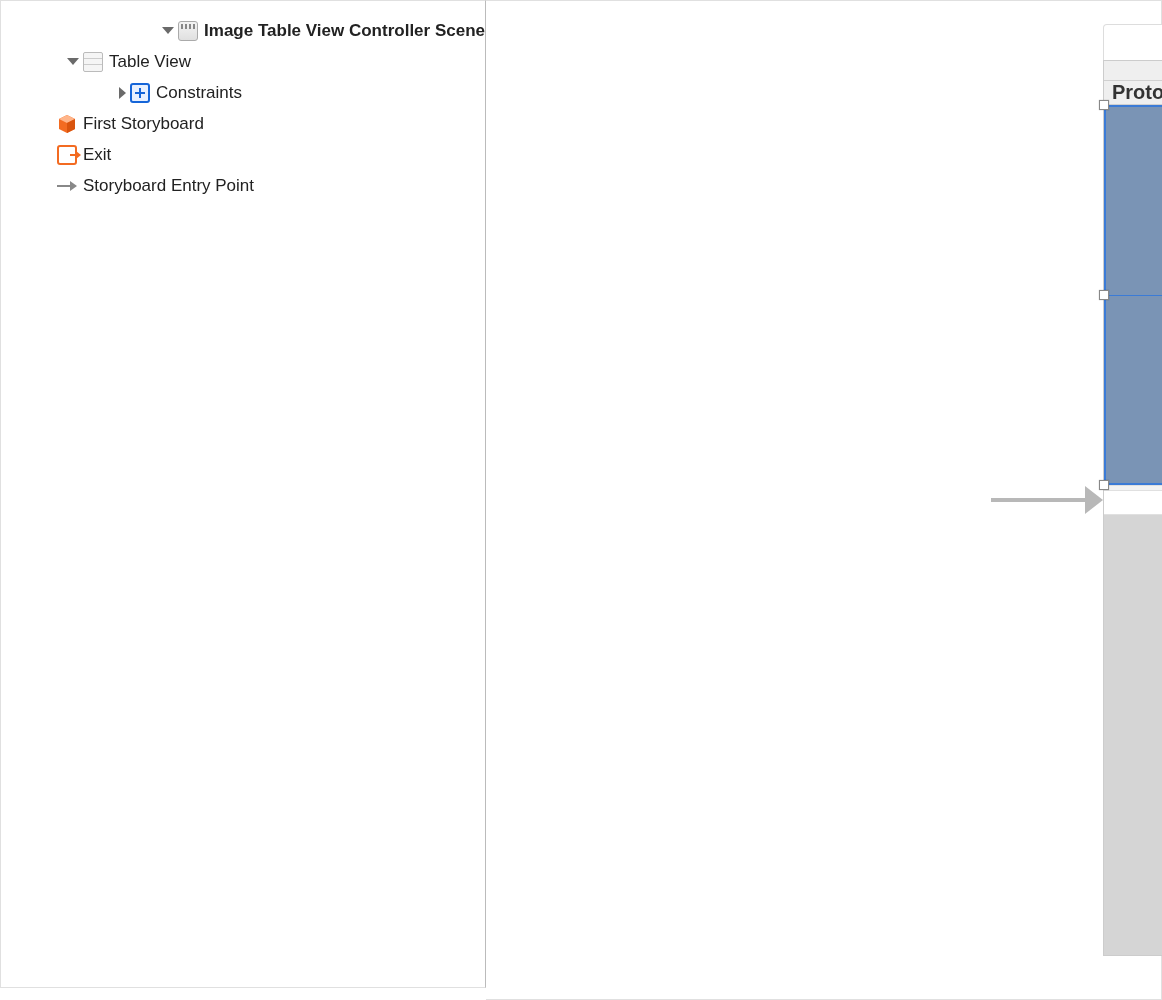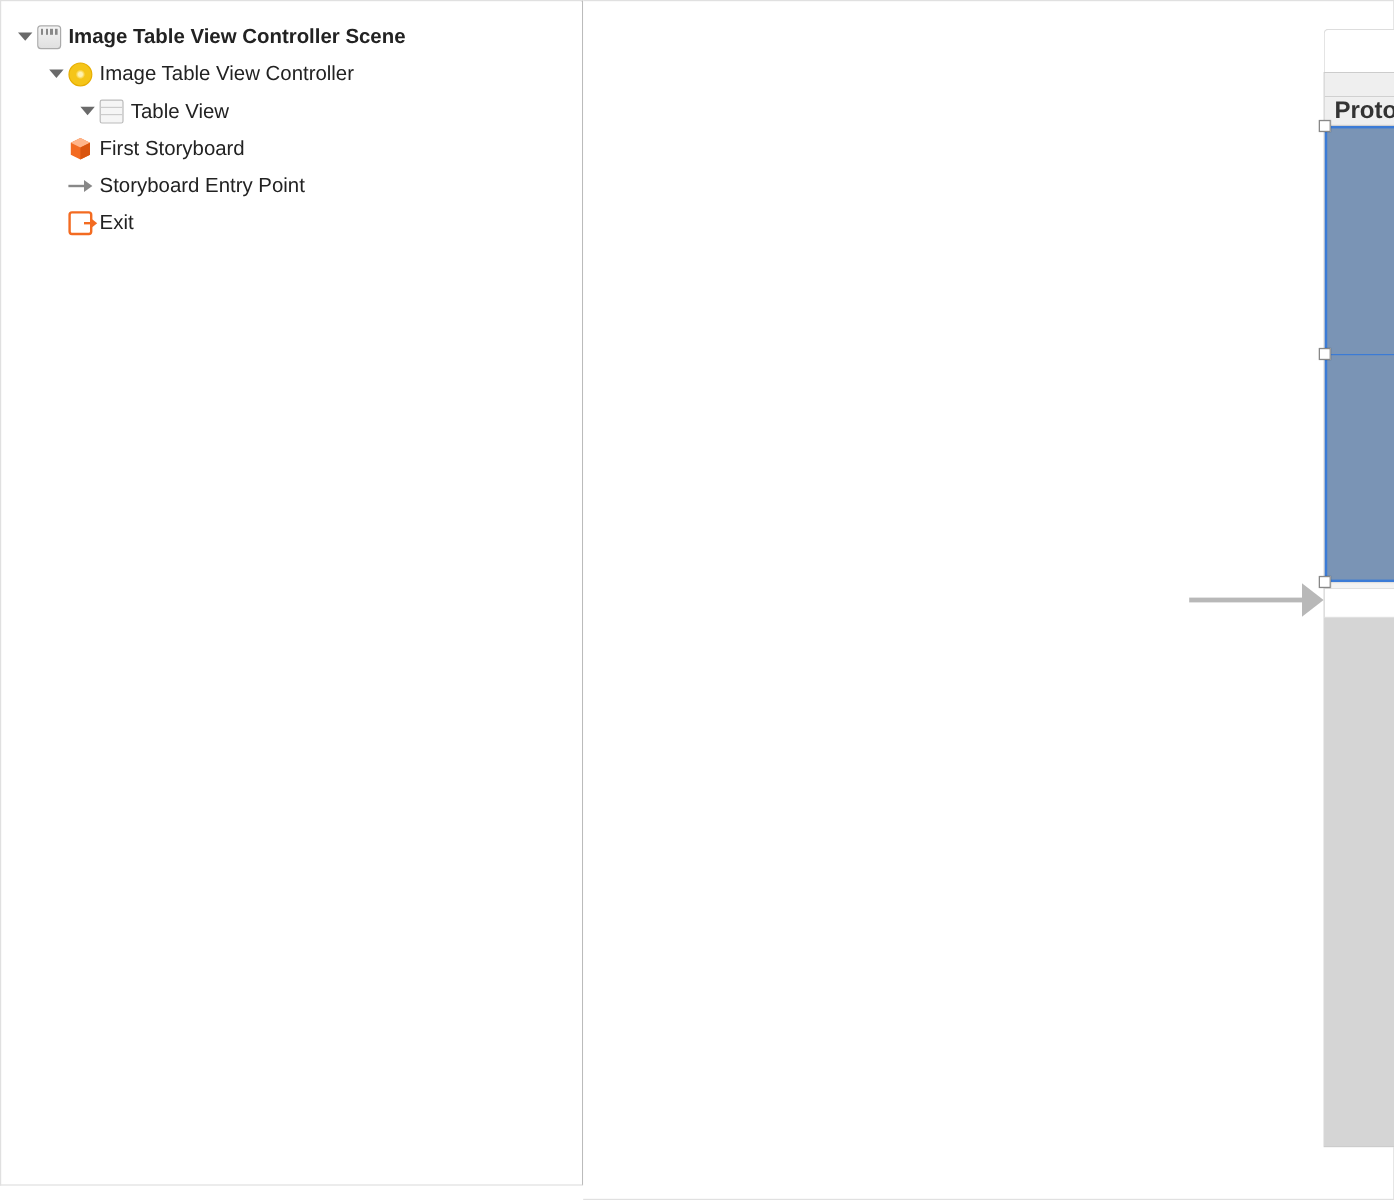--- a/index.html
+++ b/index.html
@@ -34,21 +34,21 @@
 
 .row {
   display: flex;
   align-items: center;
   height: 31px;
   white-space: nowrap;
   color: #222;
   cursor: default;
 }
 .row.selected { background: #0b60ff; color: #fff; }
-.row.bold { font-weight: 700; }
+.row.bold { font-weight: 700; justify-content: flex-end; }
 .indent { display: inline-block; }
 .disclosure {
   width: 0; height: 0; display: inline-block; margin-right: 4px;
   border-style: solid;
 }
 .disclosure.open { border-width: 7px 6px 0 6px; border-color: #6a6a6a transparent transparent transparent; }
 .disclosure.closed { border-width: 6px 0 6px 7px; border-color: transparent transparent transparent #6a6a6a; }
 .disclosure.blank { border: none; width: 12px; height: 12px; }
 .icon {
   width: 20px; height: 20px; display: inline-flex; align-items: center; justify-content: center;
@@ -121,76 +121,76 @@
 
   <div class="row bold">
     <span class="indent" style="width:14px"></span>
     <span class="disclosure open"></span>
     <span class="icon">
         <span class="ic-scene"></span>
       </span>
     <span class="label">Image Table View Controller Scene</span>
   </div>
 
-  <div class="row">
-    <span class="indent" style="width:40px"></span>
-    <span class="disclosure open"></span>
-    <span class="icon">
-        <span class="ic-vc"></span>
-      </span>
-    <span class="label">Image Table View Controller</span>
-  </div>
 
   <div class="row">
     <span class="indent" style="width:66px"></span>
     <span class="disclosure open"></span>
     <span class="icon">
         <span class="ic-table">
           <div></div>
           <div></div>
           <div></div>
         </span>
       </span>
     <span class="label">Table View</span>
   </div>
 
 
 
 
 
+  <div class="row">
+    <span class="indent" style="width:118px"></span>
+    <span class="disclosure closed"></span>
+    <span class="icon">
+        <span class="ic-constraints"></span>
+      </span>
+    <span class="label">Constraints</span>
+  </div>
 
   <div class="row">
     <span class="indent" style="width:40px"></span>
     <span class="disclosure blank"></span>
     <span class="icon ic-cube">
       <svg class="cube-svg" viewBox="0 0 20 20">
           <path fill="#f36b21" d="M10 1 L18 5 L18 15 L10 19 L2 15 L2 5 Z"></path>
           <path fill="#ffb58a" d="M10 1 L18 5 L10 9 L2 5 Z"></path>
           <path fill="#d9540e" d="M10 9 L18 5 L18 15 L10 19 Z"></path>
         </svg>
     </span>
     <span class="label">First Storyboard</span>
   </div>
 
   <div class="row">
     <span class="indent" style="width:40px"></span>
     <span class="disclosure blank"></span>
     <span class="icon">
-        <span class="ic-arrow"></span>
-      </span>
-    <span class="label">Storyboard Entry Point</span>
+        <span class="ic-exit"></span>
+      </span>
+    <span class="label">Exit</span>
   </div>
 
   <div class="row">
     <span class="indent" style="width:40px"></span>
     <span class="disclosure blank"></span>
     <span class="icon">
-        <span class="ic-exit"></span>
-      </span>
-    <span class="label">Exit</span>
+        <span class="ic-arrow"></span>
+      </span>
+    <span class="label">Storyboard Entry Point</span>
   </div>
 
 </div>
 
 <div class="canvas-panel">
 
   <div class="device-wrap" style="position:absolute">
 
     <div class="entry-arrow">
       <div class="shaft"></div>

